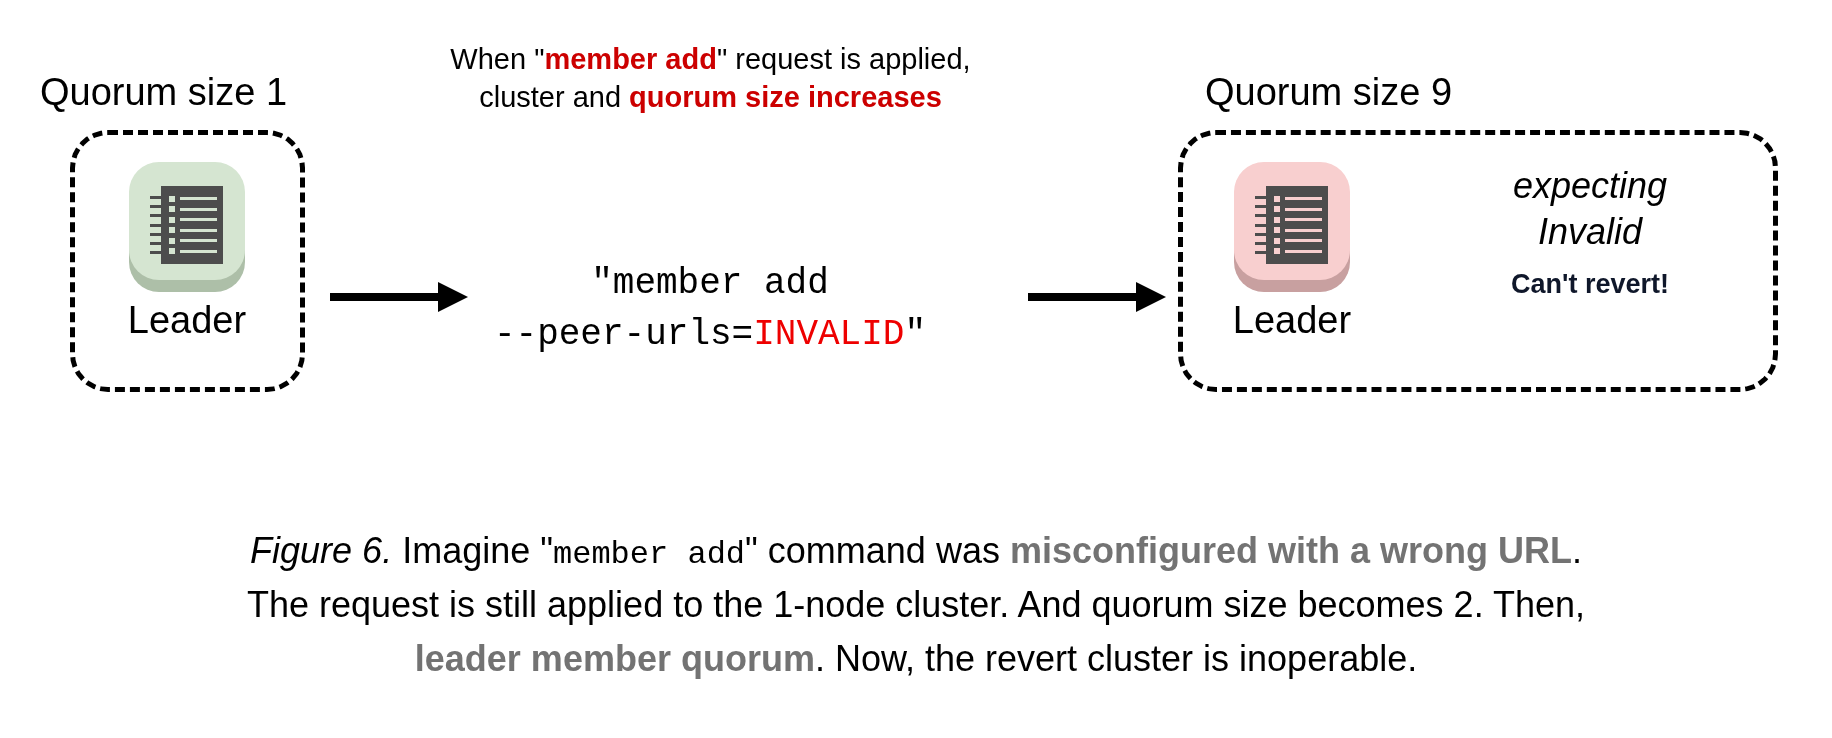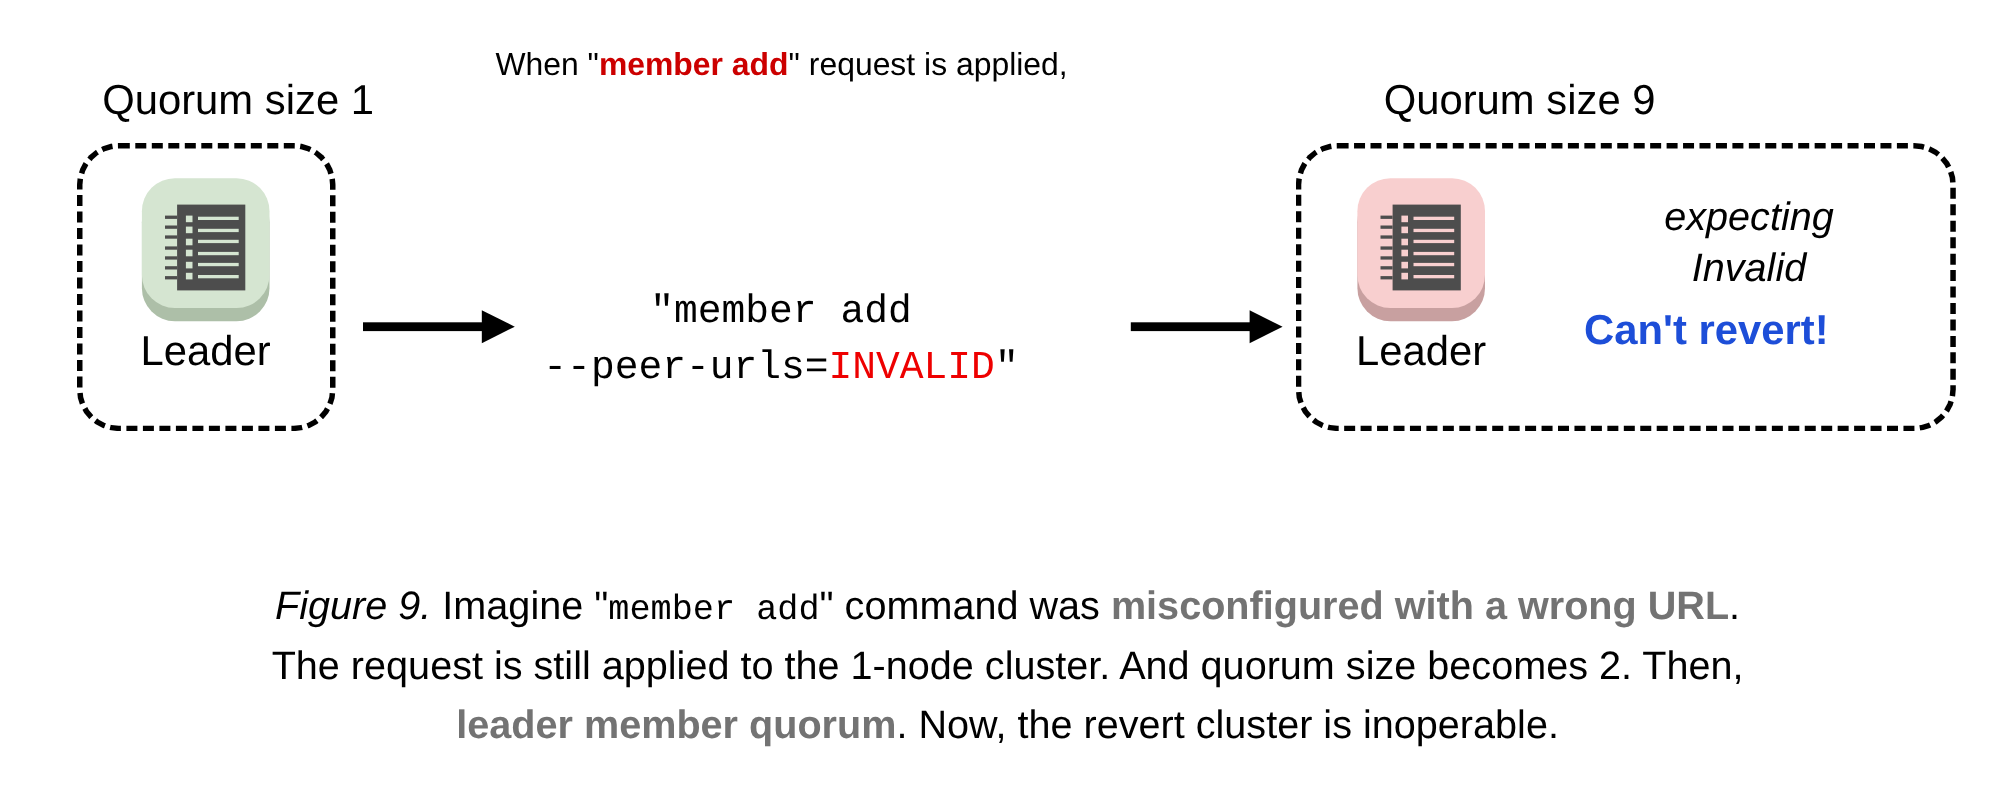--- a/index.html
+++ b/index.html
@@ -25,21 +25,21 @@
   .abs { position: absolute; }
 
   
   .quorum-label {
     font-family: "Liberation Sans", sans-serif;
     font-size: 38px;
     font-weight: 400;
     line-height: 1.1;
     color: #000;
     white-space: nowrap;
-    text-align: right;
+    text-align: left;
   }
 
   
   .cluster-box {
     border: 5px dashed #000000;
     border-radius: 38px;
     box-sizing: border-box;
     background: transparent;
   }
 
@@ -179,24 +179,24 @@
   
   .status-italic {
     font-size: 36px;
     font-style: italic;
     line-height: 1.28;
     text-align: center;
     white-space: nowrap;
     color: #000;
   }
   .status-warning {
-    font-size: 38px;
+    font-size: 27px;
     font-weight: bold;
-    color: #1d4ed8;
-    text-align: left;
+    color: #0f172a;
+    text-align: center;
     white-space: nowrap;
     margin-top: 14px;
   }
 
   
   .caption {
     position: absolute;
     left: 0;
     right: 0;
     text-align: center;
@@ -271,20 +271,23 @@
 
   <div class="arrow" style="left:330px; top:293px; width:140px;">
     <div class="arrow-shaft" style="width:112px;"></div>
     <div class="arrow-head" style="left:108px;"></div>
   </div>
 
   <div class="abs annotation" style="left:398px; top:40px; width:625px;">
     <div>
       <span>When "</span><span class="em-red">member add</span><span>" request is applied,</span>
     </div>
+    <div>
+      <span>cluster and </span><span class="em-red">quorum size increases</span>
+    </div>
   </div>
 
   <div class="abs command" style="left:420px; top:258px; width:580px;">
     <div>"member add</div>
     <div>
       <span>--peer-urls=</span><span class="invalid">INVALID</span><span>"</span>
     </div>
   </div>
 
   <div class="arrow" style="left:1028px; top:293px; width:140px;">
@@ -335,29 +338,29 @@
                 <div class="rack-dot" style="background:#f8cfcf;"></div>
                 <div class="rack-line" style="background:#f8cfcf;"></div>
               </div>
           </div>
         </div>
       </div>
     </div>
     <div class="node-label">Leader</div>
   </div>
 
-  <div class="abs" style="left:1440px; top:174px; width:300px;">
+  <div class="abs" style="left:1440px; top:163px; width:300px;">
     <div class="status-italic">expecting</div>
     <div class="status-italic">Invalid</div>
     <div class="status-warning">Can't revert!</div>
   </div>
 
   <div class="caption" style="top:524px;">
     <div>
-      <span class="fig-num">Figure 9.</span><span> Imagine "</span><span class="mono">member add</span><span>" command was </span><span class="em-red">misconfigured with a wrong URL</span><span>.</span>
+      <span class="fig-num">Figure 6.</span><span> Imagine "</span><span class="mono">member add</span><span>" command was </span><span class="em-red">misconfigured with a wrong URL</span><span>.</span>
     </div>
     <div>The request is still applied to the 1-node cluster. And quorum size becomes 2. Then,</div>
     <div>
       <span class="em-red">leader member quorum</span><span>. Now, the revert cluster is inoperable.</span>
     </div>
   </div>
 
 </div>
 
 </body></html>

